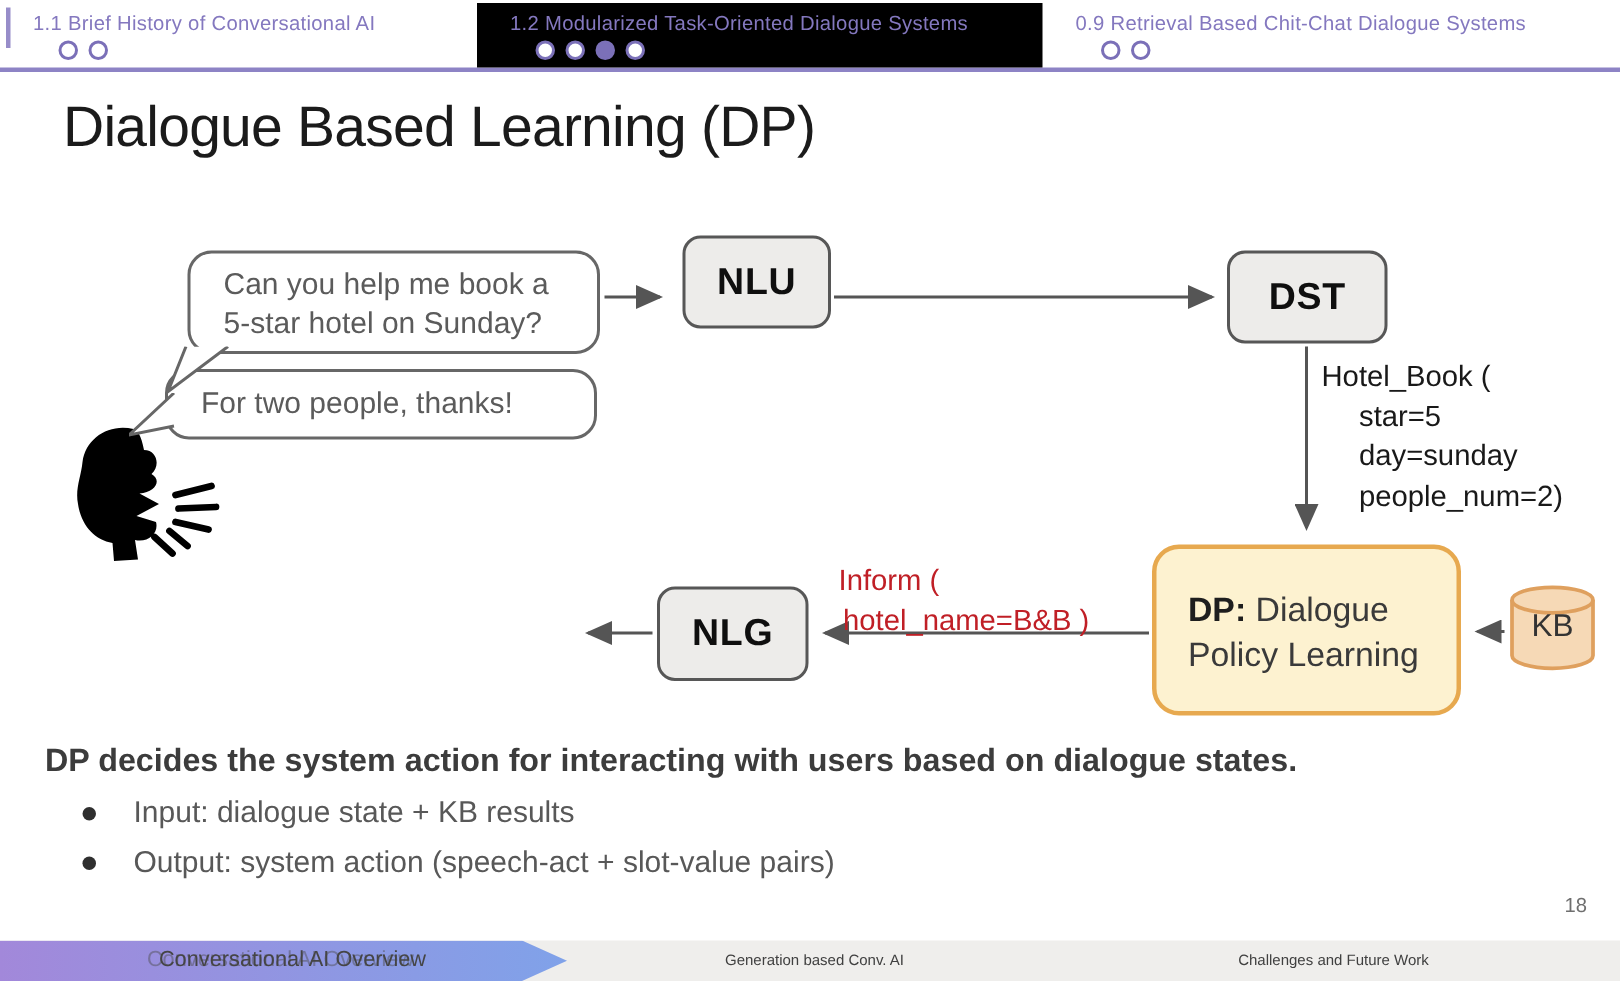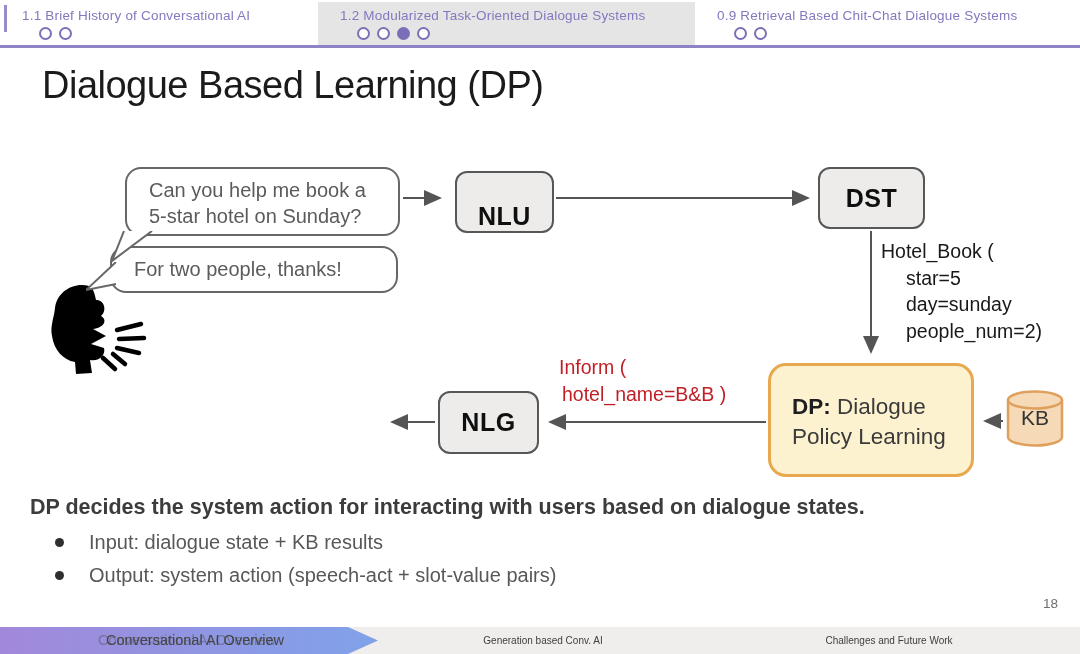--- a/index.html
+++ b/index.html
@@ -4,21 +4,21 @@
 <style>
   html,body{margin:0;padding:0;background:#ffffff;}
   .slide{position:relative;width:1080px;height:654px;background:#fff;overflow:hidden;
          font-family:"Liberation Sans",sans-serif;}
 
   
   .nav{position:absolute;top:2px;left:0;width:1080px;height:43px;display:flex;
        border-bottom:3px solid #8d83c5;box-sizing:content-box;background:#fff;}
   .tab{box-sizing:border-box;padding:6px 0 0 22px;height:43px;}
   .tab.t1{width:318px;}
-  .tab.t2{width:377px;background:#e5e5e5;}
+  .tab.t2{width:377px;background:#000000;}
   .tab.t3{flex:1;}
   .tab-label{font-size:13.5px;color:#8478bf;letter-spacing:.2px;white-space:nowrap;display:block;}
   .dots{margin:4px 0 0 17px;display:flex;gap:7px;}
   .dot{width:9px;height:9px;border:2px solid #7b70b8;border-radius:50%;background:#fff;}
   .dot.filled{background:#7b70b8;}
   .edge-tick{position:absolute;left:4px;top:3px;width:3px;height:27px;background:#978dc9;}
 
   
   .title{position:absolute;left:42px;top:64px;font-size:38px;color:#1b1b1b;
          letter-spacing:-.5px;font-weight:400;}
@@ -27,36 +27,36 @@
   .arrows{position:absolute;left:0;top:0;pointer-events:none;}
   .bubble{position:absolute;border:2px solid #676767;border-radius:16px;background:#fff;
           color:#5b5b5b;font-size:20px;box-sizing:border-box;z-index:2;}
   .bubble.b1{left:125px;top:167px;width:275px;height:69px;padding:8px 0 0 22px;line-height:26px;}
   .bubble.b2{left:110px;top:246px;width:288px;height:47px;padding-left:22px;line-height:43px;}
   .tail{position:absolute;z-index:3;}
 
   .module{position:absolute;background:#edecea;border:2px solid #575757;border-radius:12px;
           display:flex;align-items:center;justify-content:center;font-weight:700;
           font-size:25px;color:#0f0f0f;box-sizing:border-box;letter-spacing:.5px;}
-  .nlu{left:455px;top:171px;width:99px;height:62px;align-items:flex-end;}
+  .nlu{left:455px;top:157px;width:99px;height:62px;}
   .dst{left:818px;top:167px;width:107px;height:62px;}
   .nlg{left:438px;top:391px;width:101px;height:63px;}
 
   .dp-box{position:absolute;left:768px;top:363px;width:206px;height:114px;background:#fdf2d0;
           border:3px solid #e7a94f;border-radius:18px;box-sizing:border-box;
           padding:26px 12px 0 21px;font-size:22.5px;color:#3a3a3a;line-height:30px;}
   .dp-prefix{font-weight:700;color:#1e1e1e;}
 
   .kb-wrap{position:absolute;left:1005px;top:389px;width:60px;height:60px;}
   .kb-label{position:absolute;left:1005px;top:406px;width:60px;text-align:center;
             font-size:21px;color:#333;}
 
   .state{position:absolute;left:881px;top:238px;font-size:19.5px;color:#191919;line-height:26.5px;}
   .state .indent{margin-left:25px;}
-  .action{position:absolute;left:559px;top:354px;font-size:19.5px;color:#c01f26;line-height:27px;}
+  .action{position:absolute;left:559px;top:374px;font-size:19.5px;color:#c01f26;line-height:27px;}
   .action .indent{margin-left:3px;}
 
   .speaker{position:absolute;left:45px;top:282px;}
 
   
   .heading{position:absolute;left:30px;top:495px;font-size:21.5px;font-weight:700;color:#3c3c3c;text-align:center;}
   .bullets{position:absolute;left:55px;top:526px;}
   .bullet-row{display:flex;align-items:center;height:33px;}
   .bullet-dot{width:9px;height:9px;background:#2f2f2f;border-radius:50%;margin-right:25px;flex:none;}
   .bullet-text{font-size:20px;color:#585858;}

